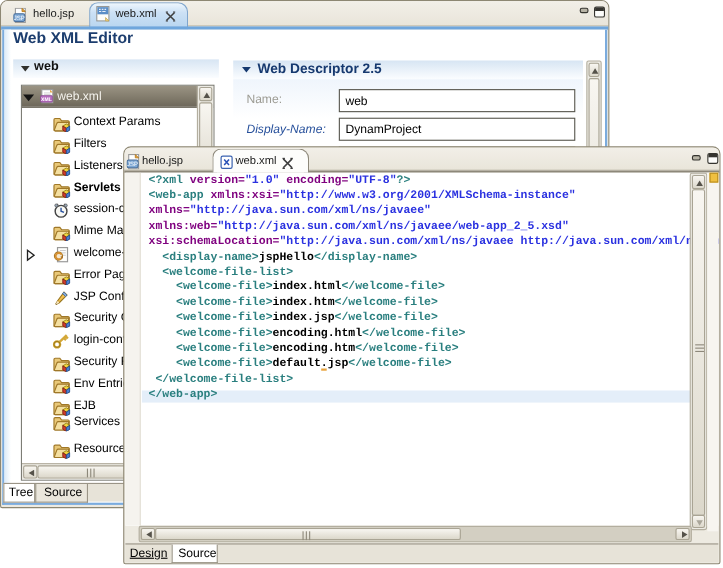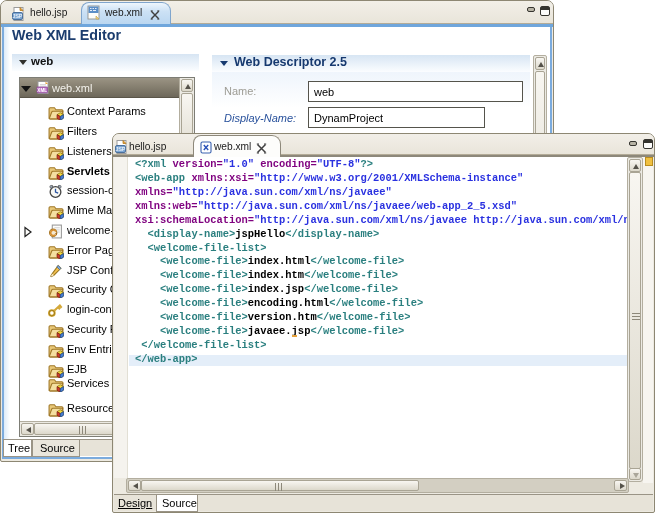--- a/index.html
+++ b/index.html
@@ -252,21 +252,21 @@
     </div>
 
     <div class="hdrband" style="left:210px;top:28px;width:318px;">
       <div class="tri-down" style="left:8px;top:6px;border-top-color:#16396f;"></div>
       <span style="position:absolute;left:22px;top:0px;font-size:12.5px;font-weight:bold;color:#16396f;">Web Descriptor 2.5</span>
     </div>
     <div style="position:absolute;left:210px;top:45px;width:318px;height:60px;background:linear-gradient(#eff5fc,#ffffff 60%);"></div>
     <span style="position:absolute;left:222px;top:58px;font-size:11px;color:#9d9c94;">Name:</span>
     <div class="ibox" style="left:306px;top:54px;width:215px;height:21px;">web</div>
     <span style="position:absolute;left:222px;top:85px;font-size:11px;color:#27509b;font-style:italic;">Display-Name:</span>
-    <div class="ibox" style="left:306px;top:80px;width:177px;height:21px;">DynamProject</div>
+    <div class="ibox" style="left:306px;top:80px;width:215px;height:21px;">DynamProject</div>
     <div style="position:absolute;left:306px;top:105.5px;width:215px;height:1.2px;background:#a8a89e;"></div>
 
     <div style="position:absolute;left:531px;top:28px;width:14px;height:380px;background:#eceae3;border:1px solid #b3ae9f;border-radius:2px;">
       <div class="arrowbtn" style="left:1px;top:1px;width:10px;height:13px;">
         <div style="position:absolute;left:1.5px;top:4px;width:0;height:0;border-left:3.5px solid transparent;border-right:3.5px solid transparent;border-bottom:5px solid #55524a;"></div>
       </div>
       <div class="arrowbtn" style="left:1px;top:15px;width:10px;height:200px;"></div>
     </div>
 
     <div style="position:absolute;left:1px;bottom:3px;width:100%;height:17px;background:#e7e3d8;border-top:1px solid #9a9486;">
@@ -319,22 +319,22 @@
 <span class="tag">&lt;web-app</span> <span class="attr">xmlns:xsi=</span><span class="val">"http://www.w3.org/2001/XMLSchema-instance"</span>
 <span class="attr">xmlns=</span><span class="val">"http://java.sun.com/xml/ns/javaee"</span>
 <span class="attr">xmlns:web=</span><span class="val">"http://java.sun.com/xml/ns/javaee/web-app_2_5.xsd"</span>
 <span class="attr">xsi:schemaLocation=</span><span class="val">"http://java.sun.com/xml/ns/javaee http://java.sun.com/xml/ns/javaee/web-app_2_5.xsd"</span>
   <span class="tag">&lt;display-name&gt;</span><span class="txt">jspHello</span><span class="tag">&lt;/display-name&gt;</span>
   <span class="tag">&lt;welcome-file-list&gt;</span>
     <span class="tag">&lt;welcome-file&gt;</span><span class="txt">index.html</span><span class="tag">&lt;/welcome-file&gt;</span>
     <span class="tag">&lt;welcome-file&gt;</span><span class="txt">index.htm</span><span class="tag">&lt;/welcome-file&gt;</span>
     <span class="tag">&lt;welcome-file&gt;</span><span class="txt">index.jsp</span><span class="tag">&lt;/welcome-file&gt;</span>
     <span class="tag">&lt;welcome-file&gt;</span><span class="txt">encoding.html</span><span class="tag">&lt;/welcome-file&gt;</span>
-    <span class="tag">&lt;welcome-file&gt;</span><span class="txt">version.htm</span><span class="tag">&lt;/welcome-file&gt;</span>
-    <span class="tag">&lt;welcome-file&gt;</span><span class="txt">javaee.jsp</span><span class="tag">&lt;/welcome-file&gt;</span>
+    <span class="tag">&lt;welcome-file&gt;</span><span class="txt">encoding.htm</span><span class="tag">&lt;/welcome-file&gt;</span>
+    <span class="tag">&lt;welcome-file&gt;</span><span class="txt">default.jsp</span><span class="tag">&lt;/welcome-file&gt;</span>
  <span class="tag">&lt;/welcome-file-list&gt;</span>
 <span class="tag">&lt;/web-app&gt;</span></pre>
 
     <div style="position:absolute;left:515px;top:0;bottom:0;right:0;background:#fff;"></div>
 
     <div style="position:absolute;left:178px;top:177.5px;width:5px;height:2.5px;background:#e8a33d;"></div>
   </div>
 
   <div style="position:absolute;right:11px;top:23px;width:16px;height:325px;background:#eceae3;border:1px solid #b3ae9f;border-radius:2px 2px 3px 3px;">
     <div class="arrowbtn" style="left:1px;top:1px;width:12px;height:13px;">

